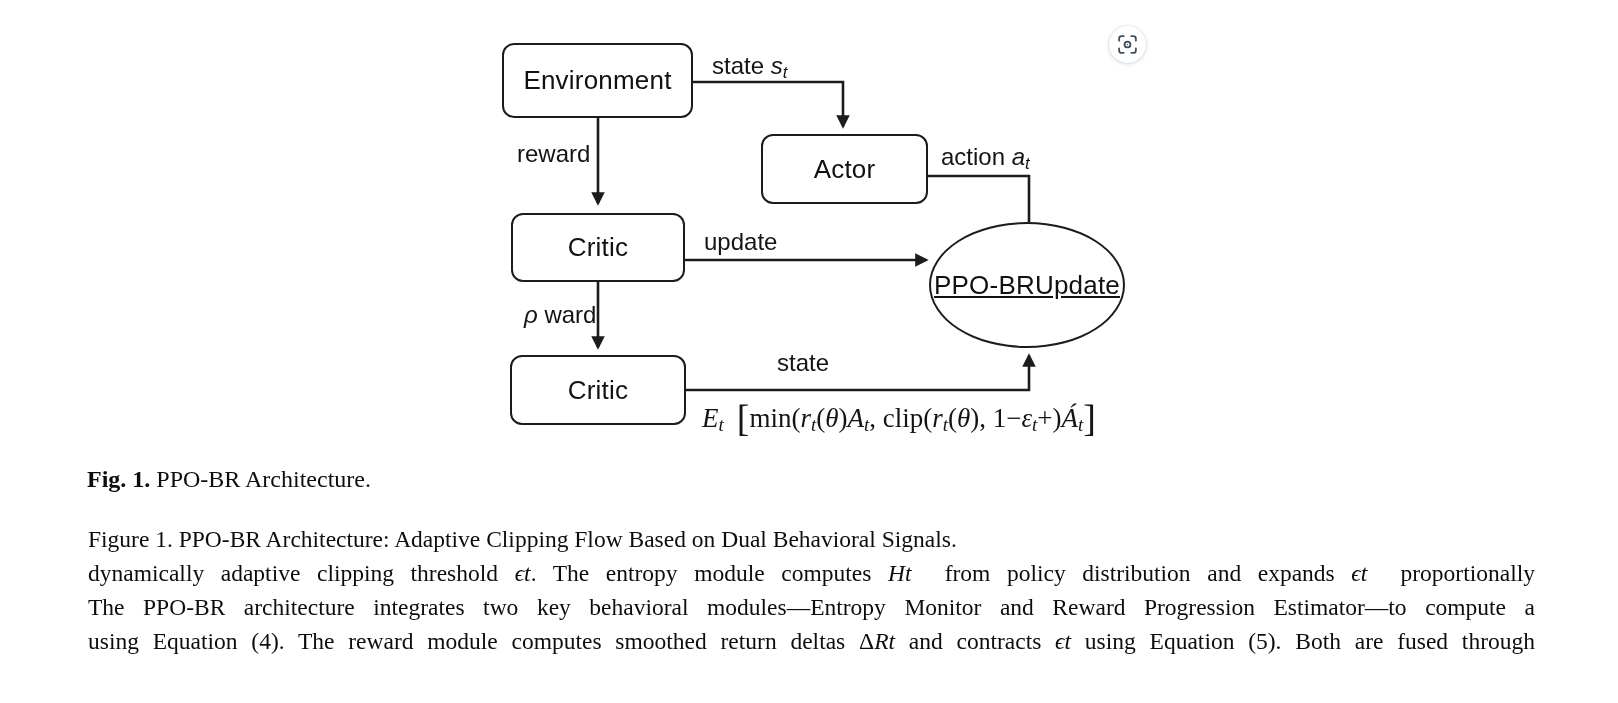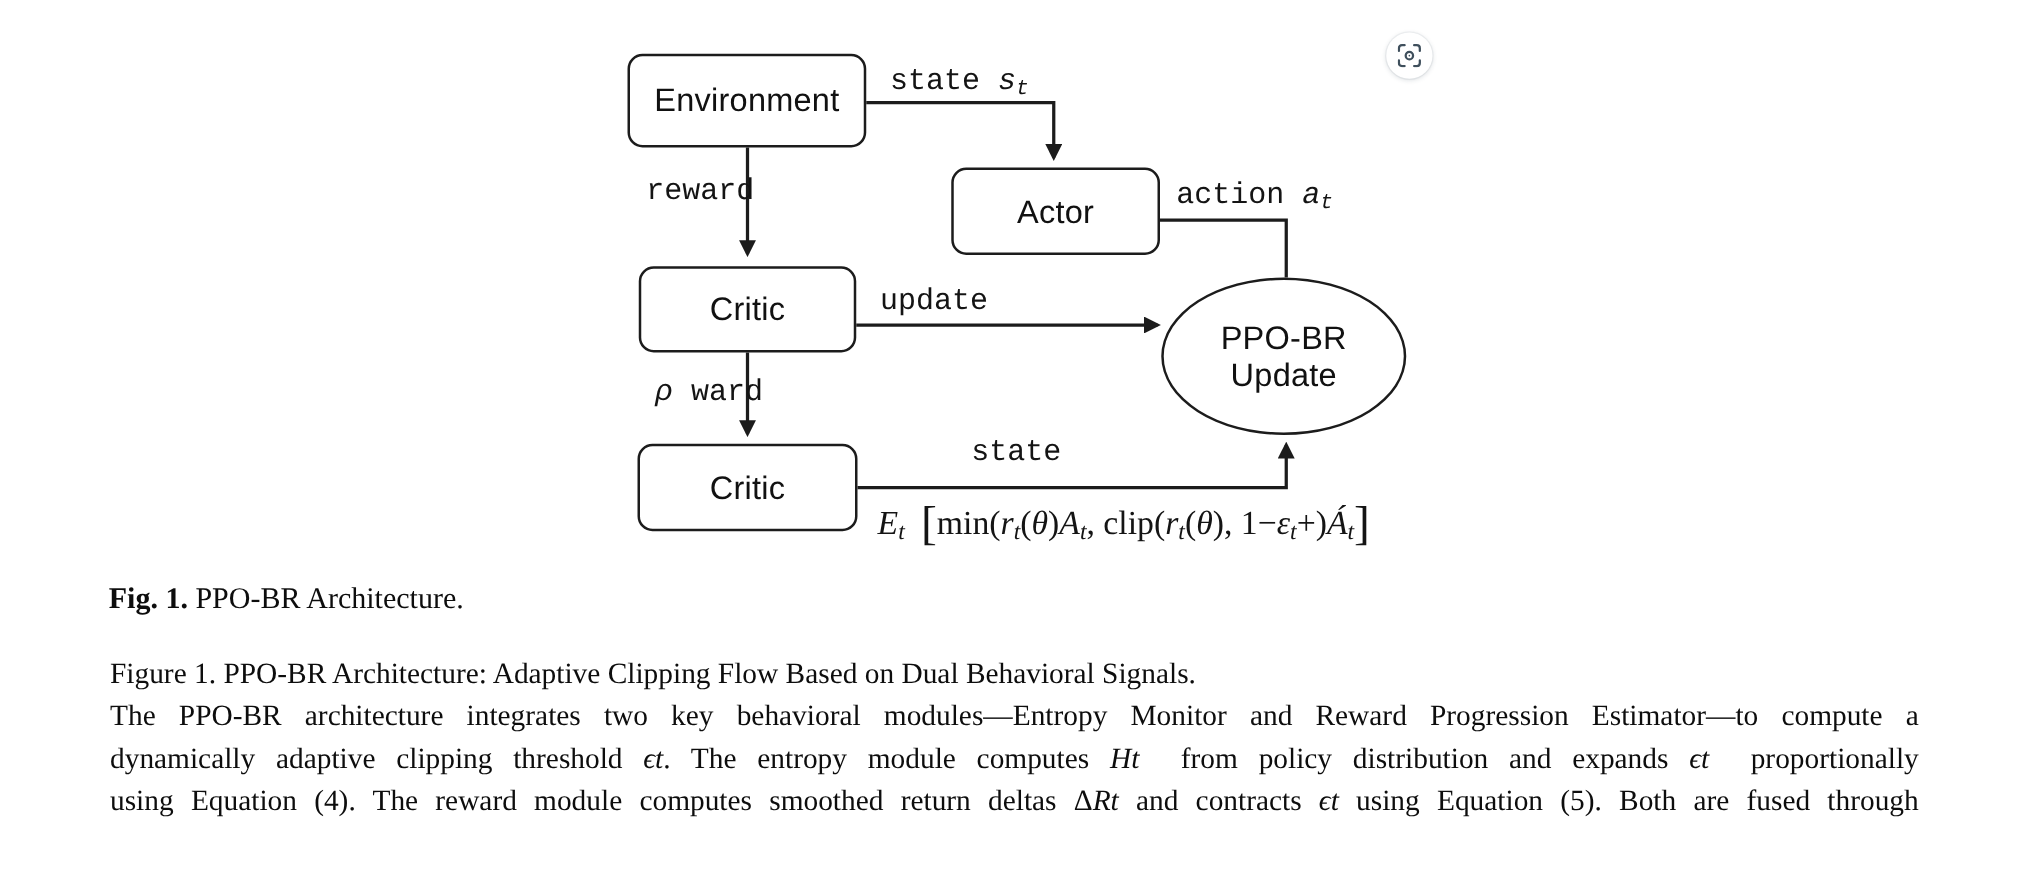--- a/index.html
+++ b/index.html
@@ -32,27 +32,28 @@
     align-items: center;
     justify-content: center;
     font-family: "Liberation Sans", sans-serif;
     font-size: 26px;
     color: #111111;
     z-index: 2;
     letter-spacing: 0.2px;
   }
   .node.ellipse {
     border-radius: 50%;
-    flex-direction: column;
+    flex-direction: row;
     line-height: 30px;
     z-index: 2;
+    text-decoration: underline;
   }
   .edge-label {
     position: absolute;
-    font-family: Liberation Mono, monospace;
+    font-family: Liberation Sans, sans-serif;
     font-size: 24px;
     color: #141414;
     white-space: nowrap;
     z-index: 3;
   }
   .edge-label sub, #formula sub {
     font-size: 70%;
     line-height: 0;
     position: relative;
     top: 0.22em;
@@ -184,18 +185,18 @@
       <circle cx="10" cy="10" r="0.7" fill="#3f4f5c" stroke="none"></circle>
     </svg>
   </button>
 
   <div id="caption">
     <span class="cap-label">Fig. 1.</span><span> PPO-BR Architecture.</span>
   </div>
 
   <div id="description">
     <div class="desc-line">Figure 1. PPO-BR Architecture: Adaptive Clipping Flow Based on Dual Behavioral Signals.</div>
+    <div class="desc-line just">dynamically adaptive clipping threshold <i>ϵt</i>. The entropy module computes <i>Ht</i>&nbsp; from policy distribution and expands <i>ϵt</i>&nbsp; proportionally</div>
     <div class="desc-line just">The PPO-BR architecture integrates two key behavioral modules—Entropy Monitor and Reward Progression Estimator—to compute a</div>
-    <div class="desc-line just">dynamically adaptive clipping threshold <i>ϵt</i>. The entropy module computes <i>Ht</i>&nbsp; from policy distribution and expands <i>ϵt</i>&nbsp; proportionally</div>
     <div class="desc-line just">using Equation (4). The reward module computes smoothed return deltas Δ<i>Rt</i> and contracts <i>ϵt</i> using Equation (5). Both are fused through</div>
   </div>
 
 </div>
 
 </body></html>

